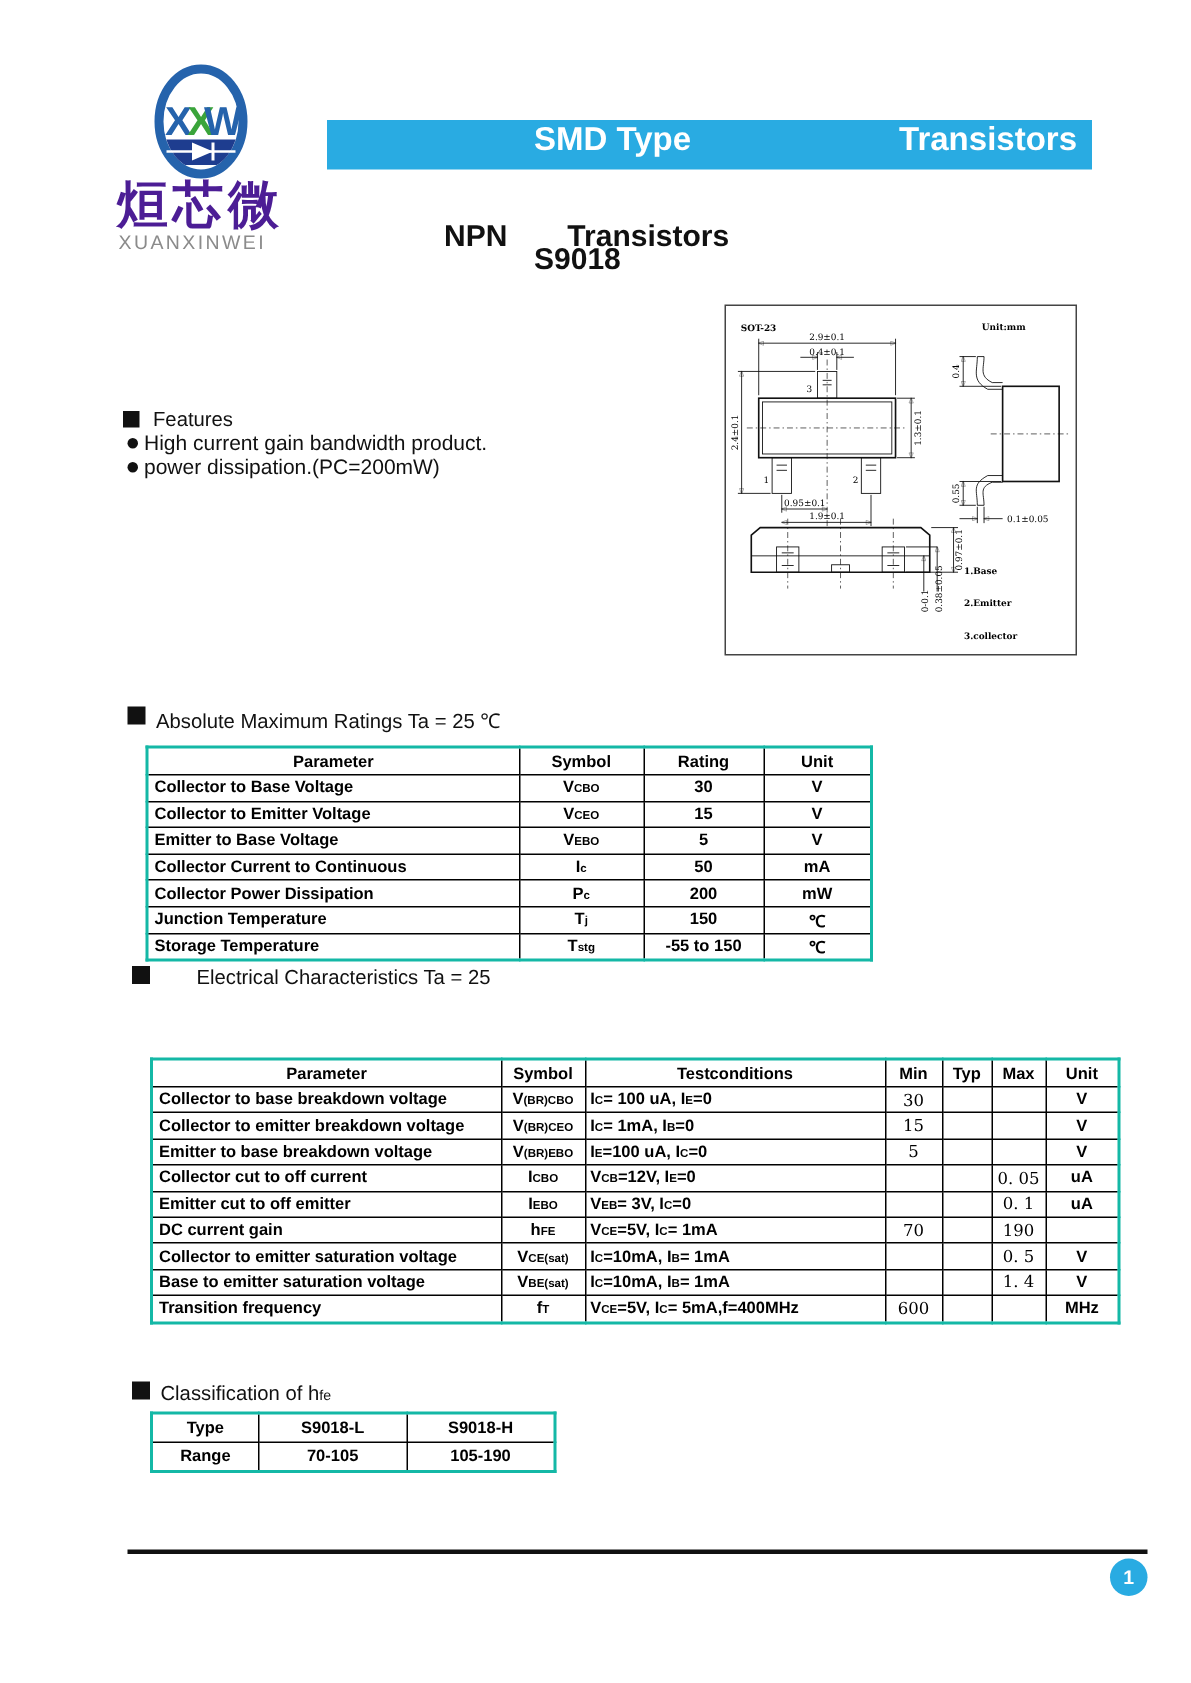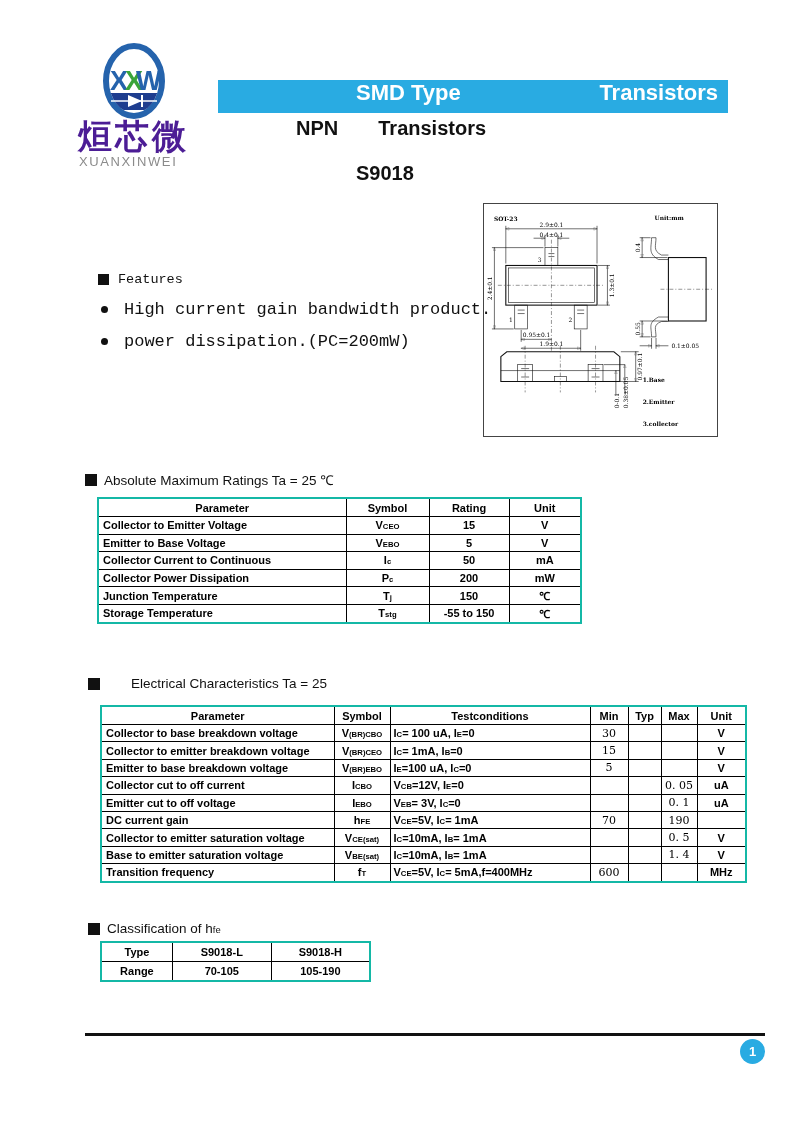--- a/index.html
+++ b/index.html
@@ -11,41 +11,41 @@
   .logo svg{position:absolute;left:0;top:0;}
   .logo-cn{position:absolute;left:0;top:78px;font-size:34px;font-weight:bold;letter-spacing:3px;color:#4c1d95;white-space:nowrap;}
   .logo-en{position:absolute;left:1px;top:118px;font-size:13px;letter-spacing:1.6px;color:#8b8b8b;white-space:nowrap;}
 
   
   .bar{position:absolute;left:218px;top:80px;width:510px;height:33px;background:#29abe2;
        display:flex;justify-content:space-between;
        color:#fff;font-size:22px;font-weight:bold;padding:0;box-sizing:border-box;}
   .bar .l{margin-left:138px;}
   .bar .r{margin-right:10px;}
-  .title1{position:absolute;left:296px;top:117px;font-size:20px;font-weight:bold;display:flex;gap:40px;}
+  .title1{position:absolute;left:296px;top:147px;font-size:20px;font-weight:bold;display:flex;gap:40px;}
   .title2{position:absolute;left:356px;top:162px;font-size:20px;font-weight:bold;}
 
   
   .pkgbox{position:absolute;left:483px;top:203px;width:235px;height:234px;border:1px solid #444;box-sizing:border-box;}
   .pkgbox svg{width:100%;height:100%;display:block;}
   .pkg line,.pkg rect,.pkg path,.pkg ellipse{stroke:#111;fill:none;stroke-width:.6;}
   .pkg text{font-family:"DejaVu Serif",serif;font-size:6px;fill:#000;stroke:none;}
   .pkg .cl{stroke-dasharray:4 2 1 2;stroke-width:.45;}
   .pkg .bd{stroke-width:1.1;}
 
   
-  .features{position:absolute;left:98px;top:272px;font-family:Liberation Mono, monospace;}
+  .features{position:absolute;left:82px;top:272px;}
   .f-title{display:flex;align-items:center;gap:9px;font-size:13.5px;}
   .sq{width:11px;height:11px;background:#111;display:inline-block;}
   .sq2{width:12px;height:12px;background:#111;display:inline-block;}
-  .f-item{display:flex;align-items:center;gap:16px;margin-top:13px;font-size:17px;}
+  .f-item{display:flex;align-items:center;gap:4px;font-size:14px;}
   .dot{width:7px;height:7px;border-radius:50%;background:#111;display:inline-block;margin-left:3px;}
 
   
-  .sect{position:absolute;display:flex;align-items:center;gap:7px;font-size:13.5px;}
+  .sect{position:absolute;display:flex;align-items:flex-start;gap:7px;font-size:13.5px;}
 
   
   .thost{position:absolute;}
   .dtable{border-collapse:collapse;table-layout:fixed;width:100%;
           font-family:"Liberation Sans",sans-serif;font-weight:bold;font-size:11px;color:#000;
           border:2px solid #14b8a6;}
   .dtable th,.dtable td{border:1.5px solid #000;text-align:center;padding:0 2px;
           overflow:hidden;white-space:nowrap;font-weight:bold;}
   .t1 th{height:17px;}   .t1 td{height:16.6px;}
   .t2 th{height:17px;}   .t2 td{height:16.4px;}
@@ -250,20 +250,26 @@
         <thead>
           <tr>
             <th>Parameter</th>
             <th>Symbol</th>
             <th>Rating</th>
             <th>Unit</th>
           </tr>
         </thead>
         <tbody>
           <tr>
+            <td class="pl"><span>Collector to Base Voltage</span></td>
+            <td><span>V</span><span class="sub">CBO</span></td>
+            <td><span>30</span></td>
+            <td><span>V</span></td>
+          </tr>
+          <tr>
             <td class="pl"><span>Collector to Emitter Voltage</span></td>
             <td><span>V</span><span class="sub">CEO</span></td>
             <td><span>15</span></td>
             <td><span>V</span></td>
           </tr>
           <tr>
             <td class="pl"><span>Emitter to Base Voltage</span></td>
             <td><span>V</span><span class="sub">EBO</span></td>
             <td><span>5</span></td>
             <td><span>V</span></td>
@@ -289,21 +295,21 @@
           <tr>
             <td class="pl"><span>Storage Temperature</span></td>
             <td><span>T</span><span class="sub">stg</span></td>
             <td><span>-55 to 150</span></td>
             <td><span>℃</span></td>
           </tr>
         </tbody>
       </table>
     </div>
 
-  <div class="sect" style="left:88px;top:676px;gap:31px;">
+  <div class="sect" style="left:88px;top:644px;gap:31px;">
     <span class="sq2"></span>
     <span>Electrical Characteristics Ta = 25</span>
   </div>
   <div class="thost" id="t2" style="left:100px;top:705px;width:645px;">
       <table class="dtable t2">
         <colgroup>
           <col style="width: 233px;">
           <col style="width: 56px;">
           <col style="width: 200px;">
           <col style="width: 38px;">
@@ -353,21 +359,21 @@
           <tr>
             <td class="pl"><span>Collector cut to off current</span></td>
             <td><span>I</span><span class="sub">CBO</span></td>
             <td class="cond"><span>V</span><span class="sub">CB</span><span>=12V, I</span><span class="sub">E</span><span>=0</span></td>
             <td class="num"></td>
             <td class="num"></td>
             <td class="num"><span>0. 05</span></td>
             <td><span>uA</span></td>
           </tr>
           <tr>
-            <td class="pl"><span>Emitter cut to off voltage</span></td>
+            <td class="pl"><span>Emitter cut to off emitter</span></td>
             <td><span>I</span><span class="sub">EBO</span></td>
             <td class="cond"><span>V</span><span class="sub">EB</span><span>= 3V, I</span><span class="sub">C</span><span>=0</span></td>
             <td class="num"></td>
             <td class="num"></td>
             <td class="num"><span>0. 1</span></td>
             <td><span>uA</span></td>
           </tr>
           <tr>
             <td class="pl"><span>DC current gain</span></td>
             <td><span>h</span><span class="sub">FE</span></td>

